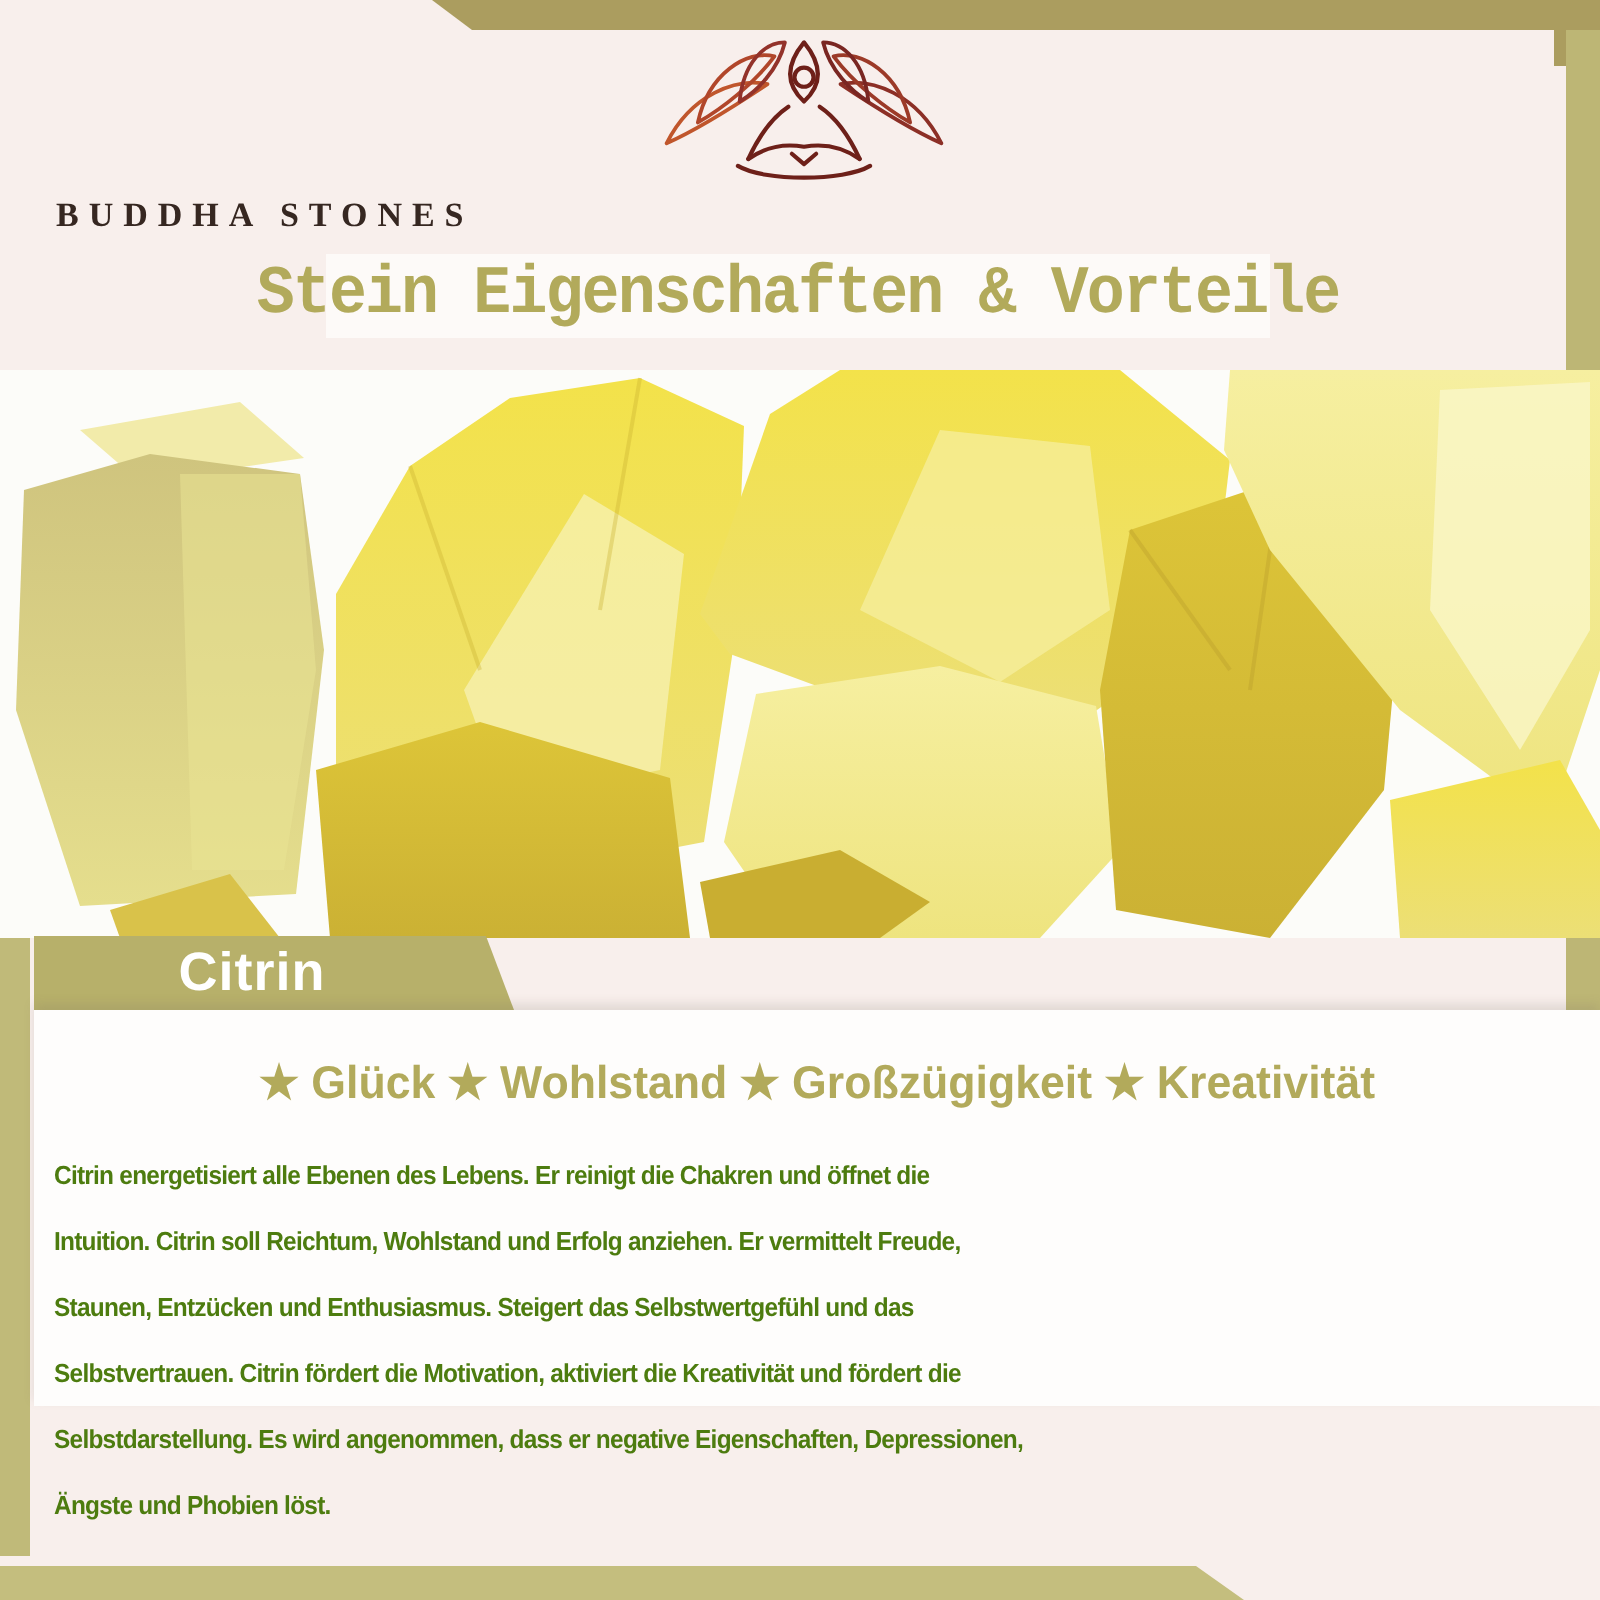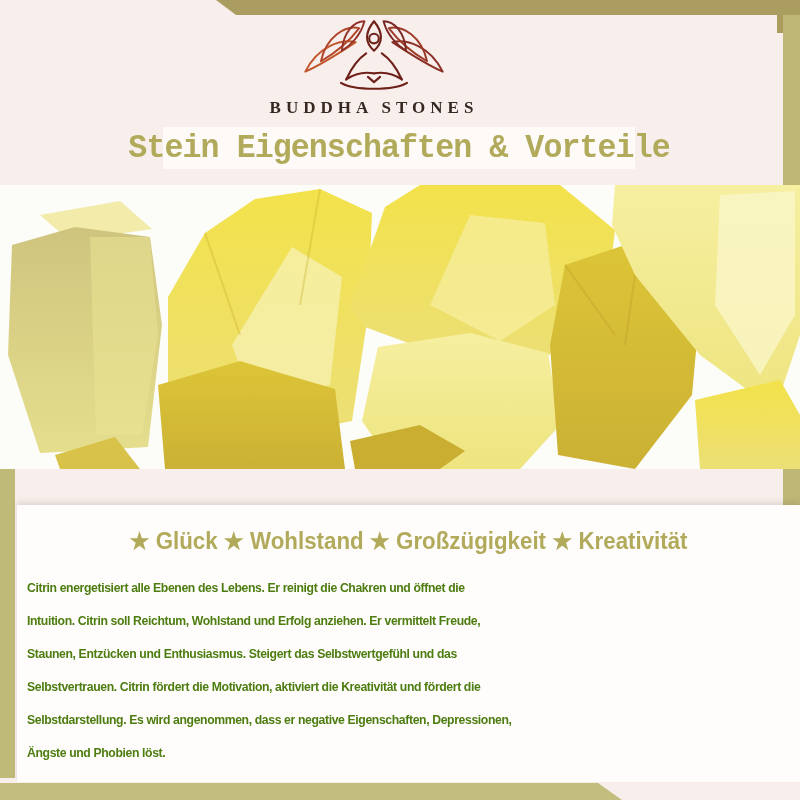--- a/index.html
+++ b/index.html
@@ -12,21 +12,21 @@
            clip-path:polygon(216px 0,800px 0,800px 15px,236px 15px);}
   .top-right-notch{position:absolute;right:0;top:15px;width:23px;height:18px;background:#ab9d5f;}
   .right-stripe{position:absolute;right:0;top:15px;width:17px;height:582px;background:#bdb675;
            clip-path:polygon(0 0,100% 0,100% 100%,0 calc(100% - 14px));}
   .left-stripe{position:absolute;left:0;top:200px;width:15px;height:578px;background:#c0ba79;
            clip-path:polygon(0 0,100% 13px,100% 100%,0 100%);}
   .bottom-bar{position:absolute;left:0;top:783px;width:622px;height:17px;background:#c4be7e;
            clip-path:polygon(0 0,598px 0,622px 100%,0 100%);}
 
   
-  .logo-wrap{position:absolute;left:0;top:16px;width:748px;text-align:center;}
+  .logo-wrap{position:absolute;left:0;top:16px;width:748px;text-align:left;padding-left:28px;}
   .logo-svg{display:block;margin:0 auto;width:176px;height:80px;}
   .brand-name{margin-top:2px;font-family:"Liberation Serif", serif;font-size:17px;
               color:#362721;letter-spacing:5px;font-weight:600;}
 
   
   .title-banner{position:absolute;left:163px;top:127px;width:472px;height:42px;
                 background:#fdfaf8;display:flex;align-items:center;justify-content:center;font-family:Liberation Mono, monospace;}
   .title-text{color:#b2aa5b;font-size:34px;font-weight:bold;letter-spacing:-1px;
               transform:scaleX(0.93);transform-origin:50% 50%;white-space:nowrap;}
 
@@ -35,21 +35,21 @@
   .photo svg{display:block;width:800px;height:284px;}
 
   
   .stone-ribbon{position:absolute;left:17px;top:468px;width:240px;height:37px;background:#b7b06a;
                 clip-path:polygon(0 0,226px 0,240px 100%,0 100%);
                 display:flex;align-items:center;justify-content:center;}
   .stone-name{color:#ffffff;font-size:27px;font-weight:bold;letter-spacing:0.5px;
               margin-right:22px;}
 
   
-  .card{position:absolute;left:17px;top:505px;width:783px;height:277px;background:#fefdfc;
+  .card{position:absolute;left:17px;top:505px;width:783px;height:198px;background:#fefdfc;
         box-shadow:0 -3px 5px rgba(120,110,100,0.18);}
   .benefits-line{margin-top:23px;text-align:center;color:#b2aa5b;font-size:23px;
                  font-weight:bold;white-space:nowrap;transform:scaleX(0.97);
                  transform-origin:50% 50%;}
   .description{margin:16px 16px 0 10px;color:#4d7c0f;font-size:13px;font-weight:bold;}
   .description .text-line{line-height:33px;white-space:nowrap;letter-spacing:-0.4px;
                  transform:scaleX(0.94);transform-origin:0 50%;}
 </style>
 </head>
 <body>
@@ -136,20 +136,23 @@
       <polygon points="615,0 800,0 800,150 775,225 700,170 635,90 612,40" fill="url(#gP)"></polygon>
       <polygon points="720,10 795,6 795,130 760,190 715,120" fill="#faf6c8" opacity="0.8"></polygon>
 
       <polygon points="695,215 780,195 800,230 800,284 700,284" fill="url(#gY)"></polygon>
 
       <polygon points="350,256 420,240 465,266 440,284 355,284" fill="#c9ae31"></polygon>
       <polygon points="55,270 115,252 140,284 60,284" fill="#d9c24a"></polygon>
     </svg>
   </div>
 
+  <div class="stone-ribbon">
+    <div class="stone-name">Citrin</div>
+  </div>
 
   <div class="card">
     <div class="benefits-line">★ Glück ★ Wohlstand ★ Großzügigkeit ★ Kreativität</div>
     <div class="description">
         <div class="text-line">Citrin energetisiert alle Ebenen des Lebens. Er reinigt die Chakren und öffnet die</div>
         <div class="text-line">Intuition. Citrin soll Reichtum, Wohlstand und Erfolg anziehen. Er vermittelt Freude,</div>
         <div class="text-line">Staunen, Entzücken und Enthusiasmus. Steigert das Selbstwertgefühl und das</div>
         <div class="text-line">Selbstvertrauen. Citrin fördert die Motivation, aktiviert die Kreativität und fördert die</div>
         <div class="text-line">Selbstdarstellung. Es wird angenommen, dass er negative Eigenschaften, Depressionen,</div>
         <div class="text-line">Ängste und Phobien löst.</div>

